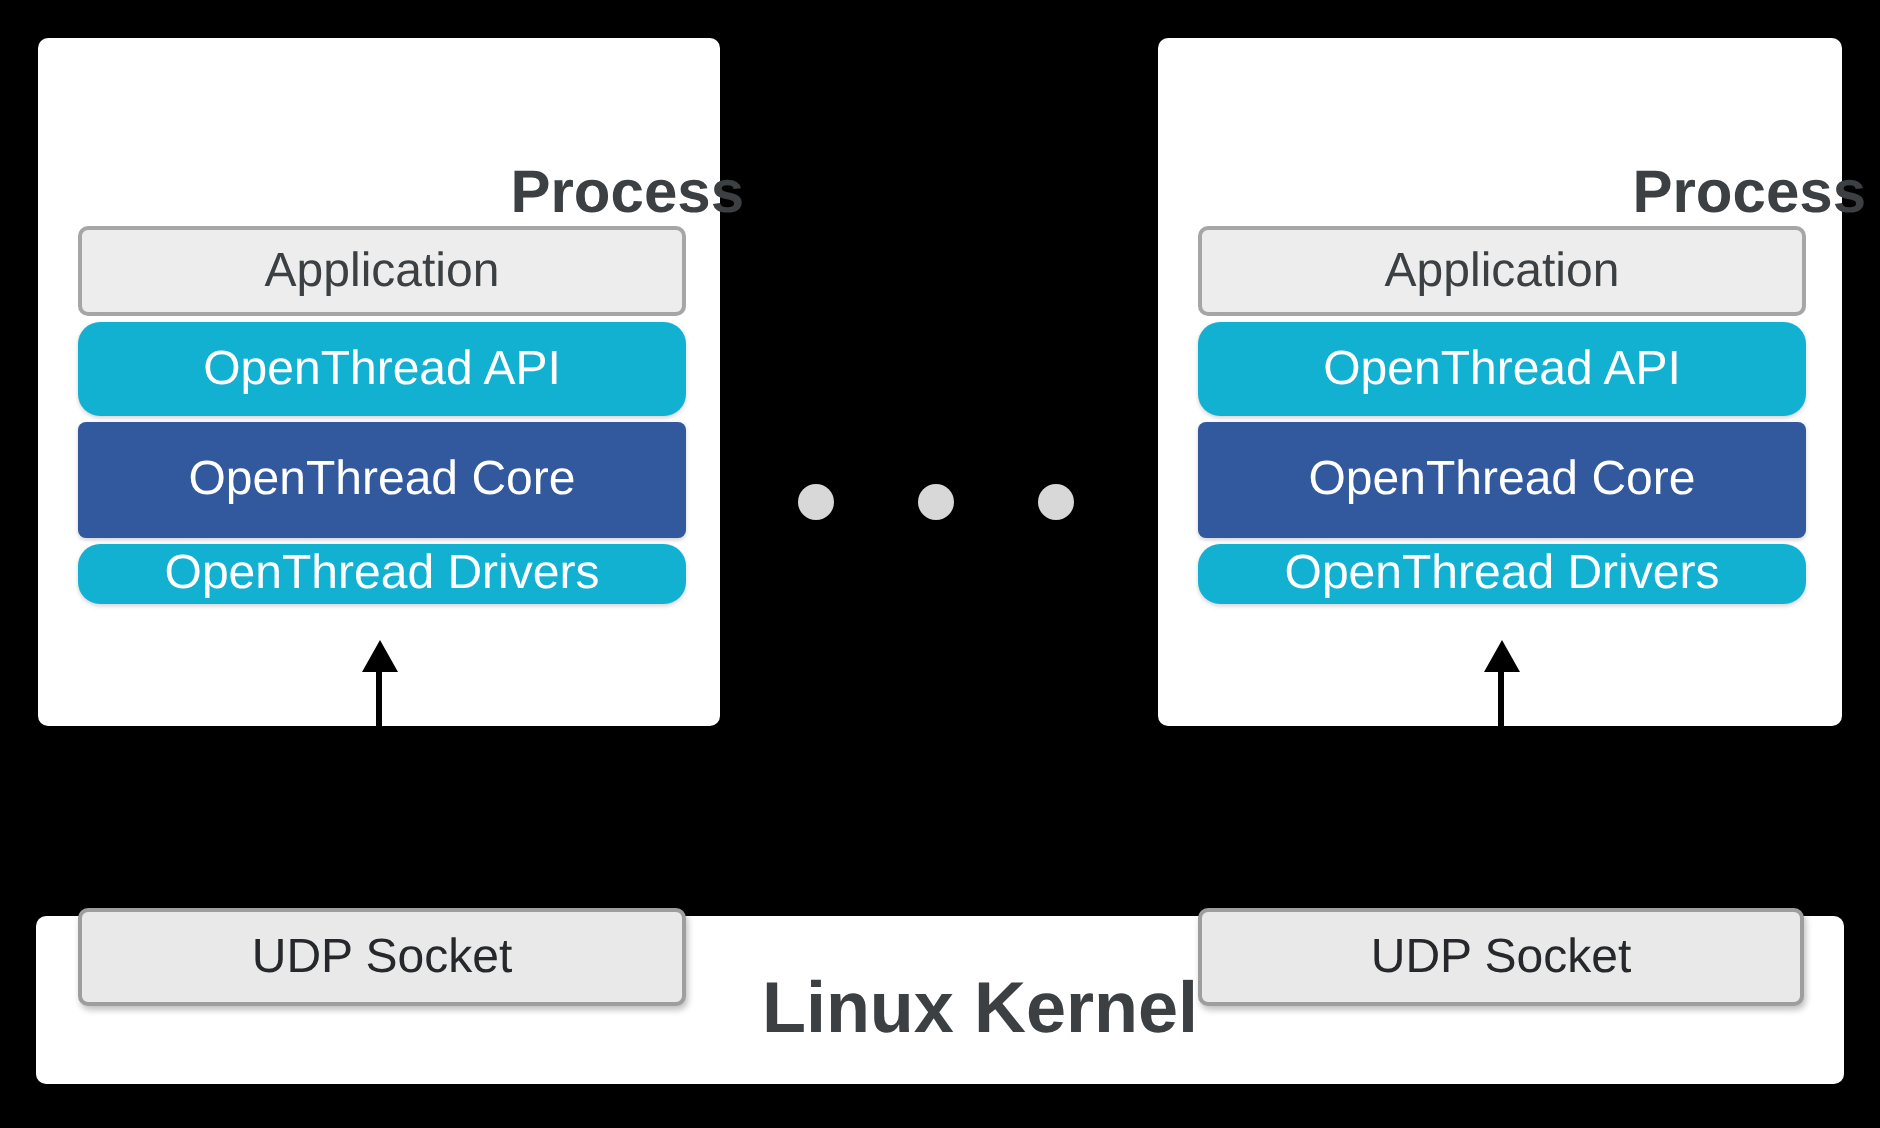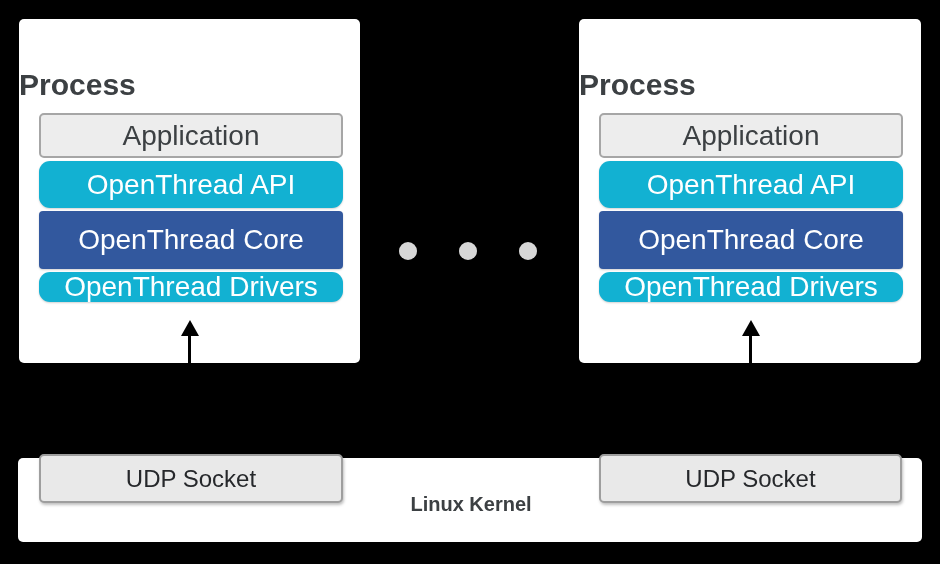--- a/index.html
+++ b/index.html
@@ -8,27 +8,27 @@
     font-family:"Liberation Sans","DejaVu Sans",sans-serif;overflow:hidden;
   }
   
   .process{
     position:absolute;top:19px;height:344px;background:var(--panel-white,#fff);
     border-radius:5px;box-shadow:0 1px 4px rgba(0,0,0,.5);
   }
   .process.left{left:19px;width:341px;}
   .process.right{left:579px;width:342px;}
   .process-title{
-    position:absolute;top:48px;left:0;width:100%;margin:0;text-align:left;
+    position:absolute;top:48px;left:0;width:100%;margin:12px;text-align:right;
     font-size:30px;line-height:36px;font-weight:bold;color:var(--text-dark,#3c4043);
   }
   .layer{
     position:absolute;left:20px;width:304px;box-sizing:border-box;
     display:flex;align-items:center;justify-content:center;
-    font-size:28px;border-radius:4px;
+    font-size:24px;border-radius:4px;
   }
   .layer.gray{
     top:94px;height:45px;background:var(--box-gray,#ededed);
     border:2px solid #a6a6a6;color:var(--text-dark,#3c4043);border-radius:5px;
   }
   .layer.cyan{background:var(--cyan,#12b1d2);color:#fff;box-shadow:0 1px 2px rgba(0,0,0,.18);border-radius:11px;}
   .layer.blue{background:var(--core-blue,#32589e);color:#ffffff;box-shadow:0 1px 2px rgba(0,0,0,.18);}
   .layer.api{top:142px;height:47px;}
   .layer.core{top:192px;height:58px;}
   .layer.drivers{top:253px;height:30px;}
@@ -44,22 +44,22 @@
   .arrow.right .head{left:742px;} .arrow.right .shaft{left:749px;}
   
   .dots{position:absolute;left:399px;top:242px;display:flex;gap:42px;}
   .dot{width:18px;height:18px;border-radius:50%;background:var(--dot-gray,#d8d8d8);}
   
   .kernel{
     position:absolute;left:18px;top:458px;width:904px;height:84px;
     background:var(--panel-white,#fff);border-radius:5px;
   }
   .kernel-label{
-    position:absolute;left:343px;top:487px;width:256px;text-align:center;
-    font-size:20px;line-height:34px;font-weight:bold;color:var(--text-dark,#3c4043);
+    position:absolute;left:343px;top:487px;width:256px;text-align:right;
+    font-size:36px;line-height:34px;font-weight:bold;color:var(--text-dark,#3c4043);
   }
   .udp{
     position:absolute;top:454px;height:49px;box-sizing:border-box;z-index:2;
     background:#e9e9e9;border:2px solid #9e9e9e;border-radius:5px;
     display:flex;align-items:center;justify-content:center;
     font-size:24px;color:#26282b;box-shadow:1px 2px 3px rgba(0,0,0,.25);
   }
   .udp.left{left:39px;width:304px;}
   .udp.right{left:599px;width:303px;}
 </style>

